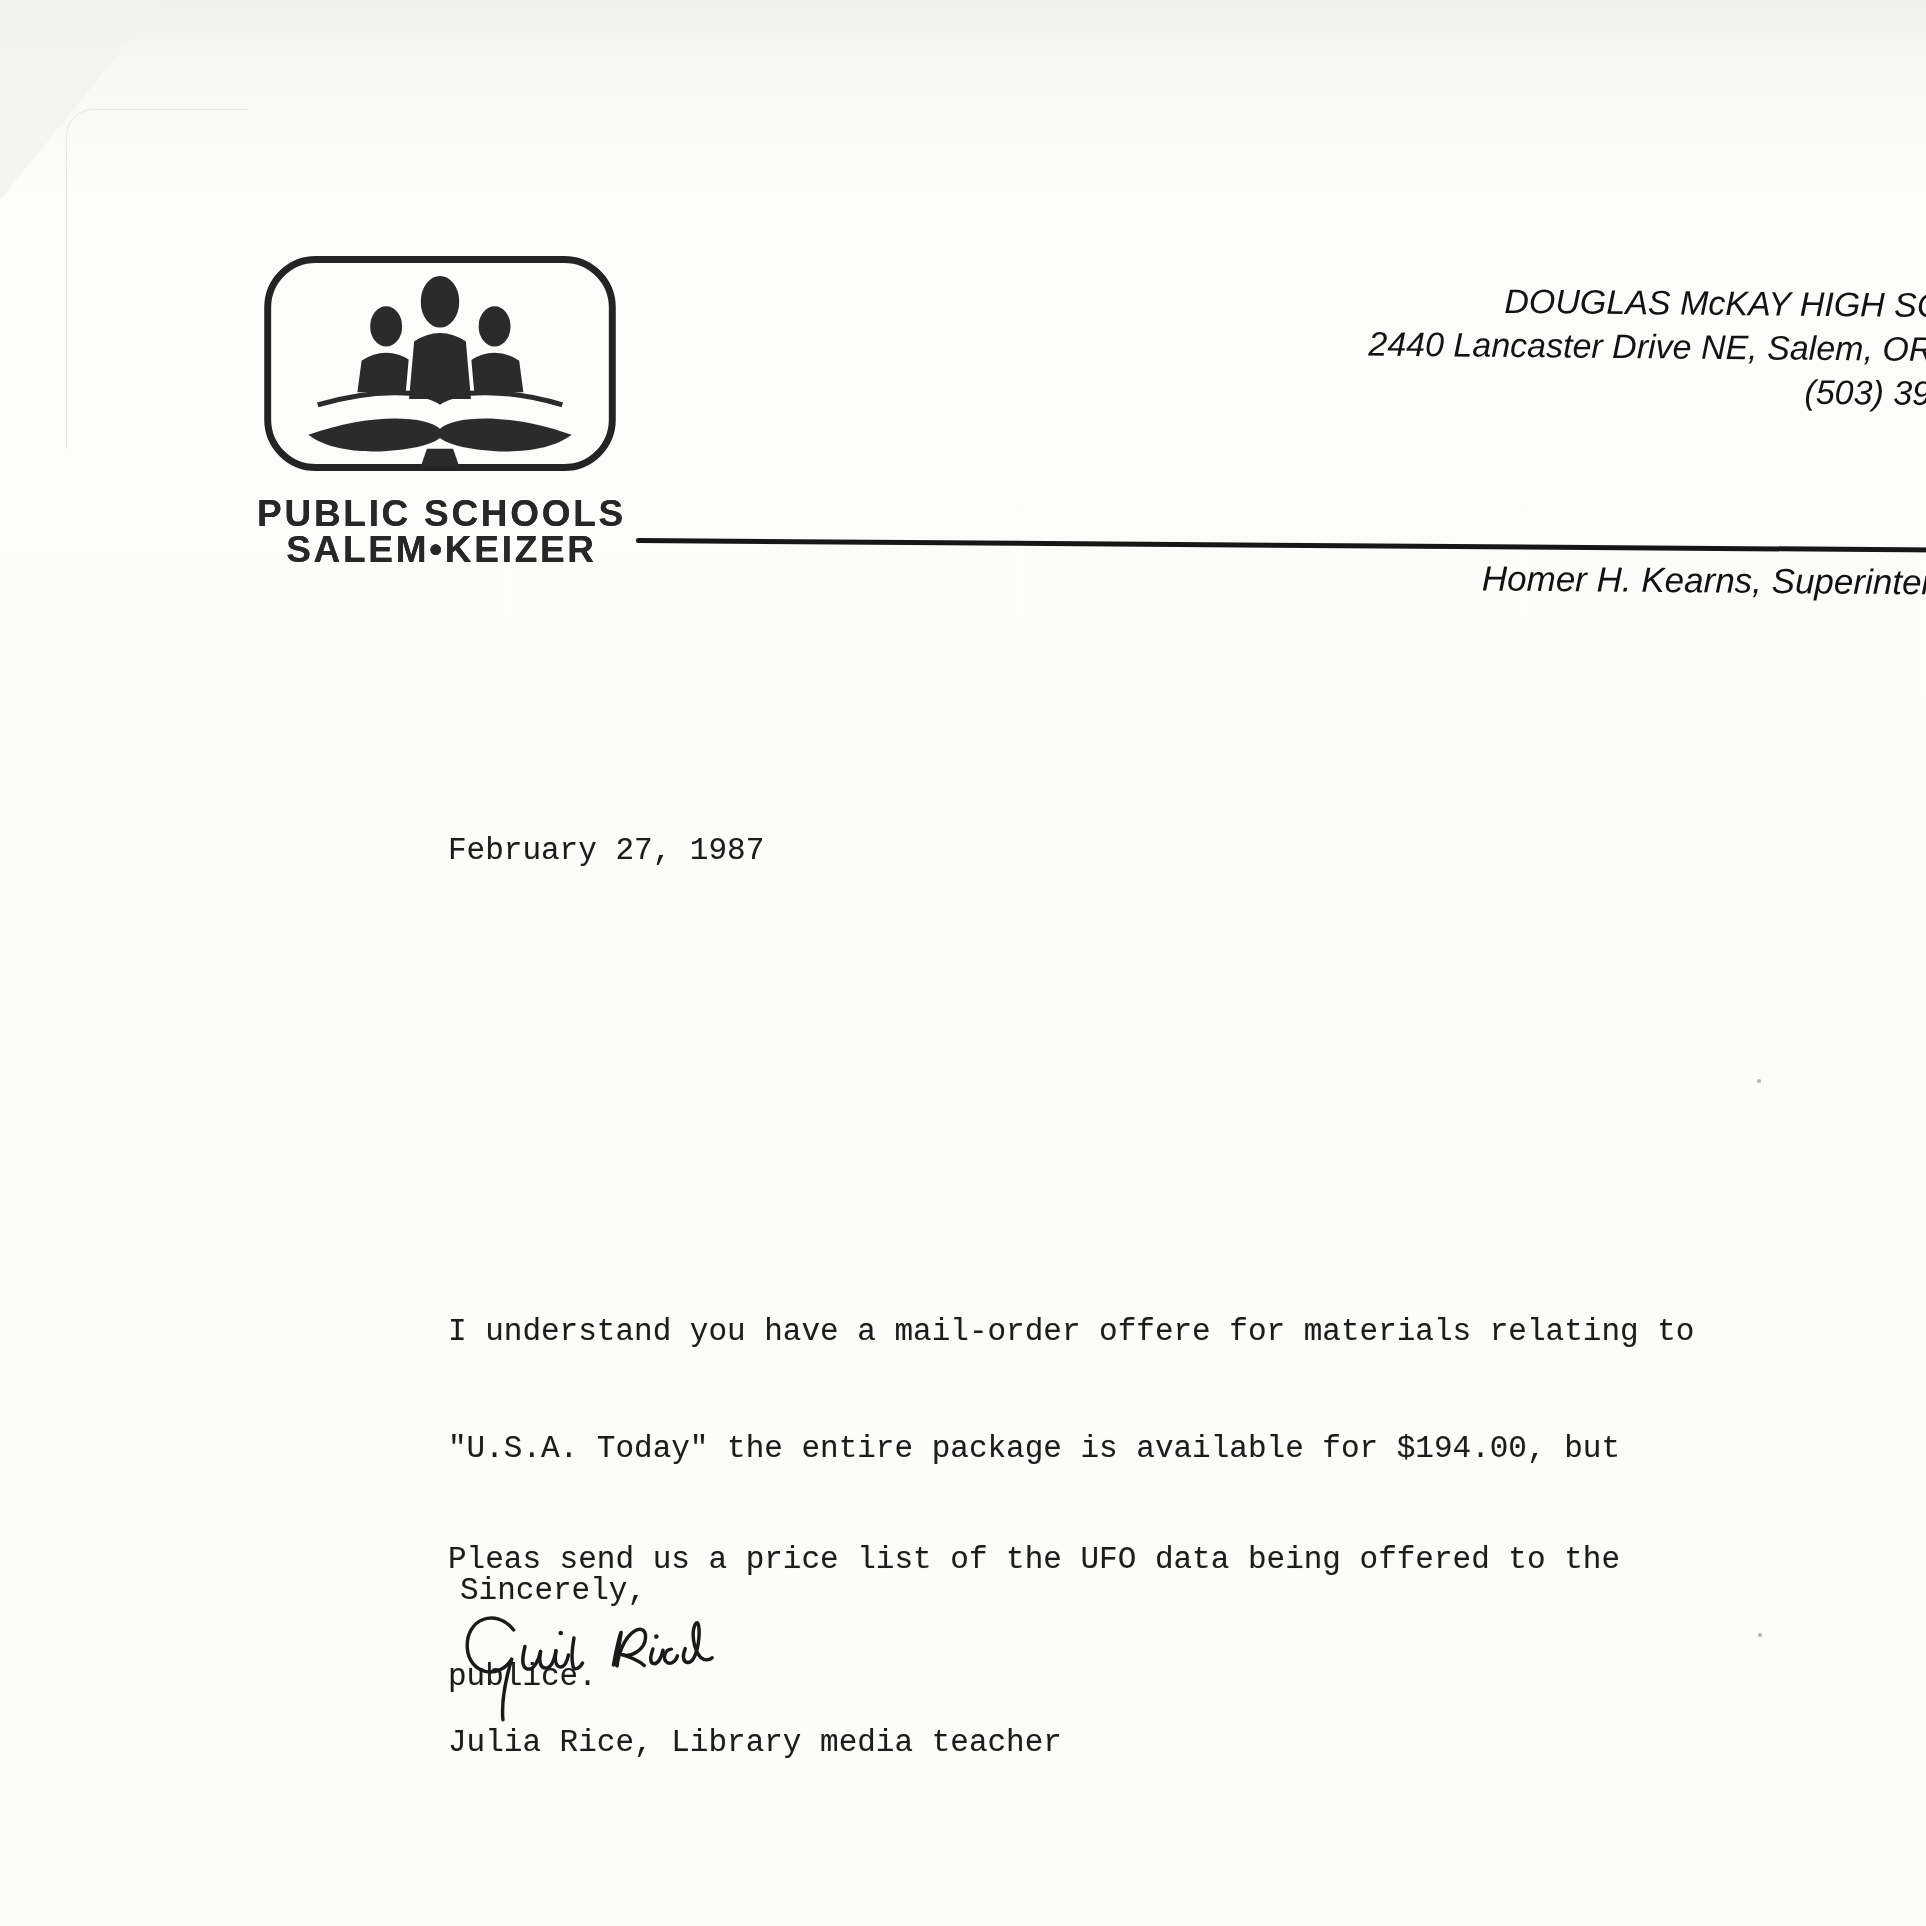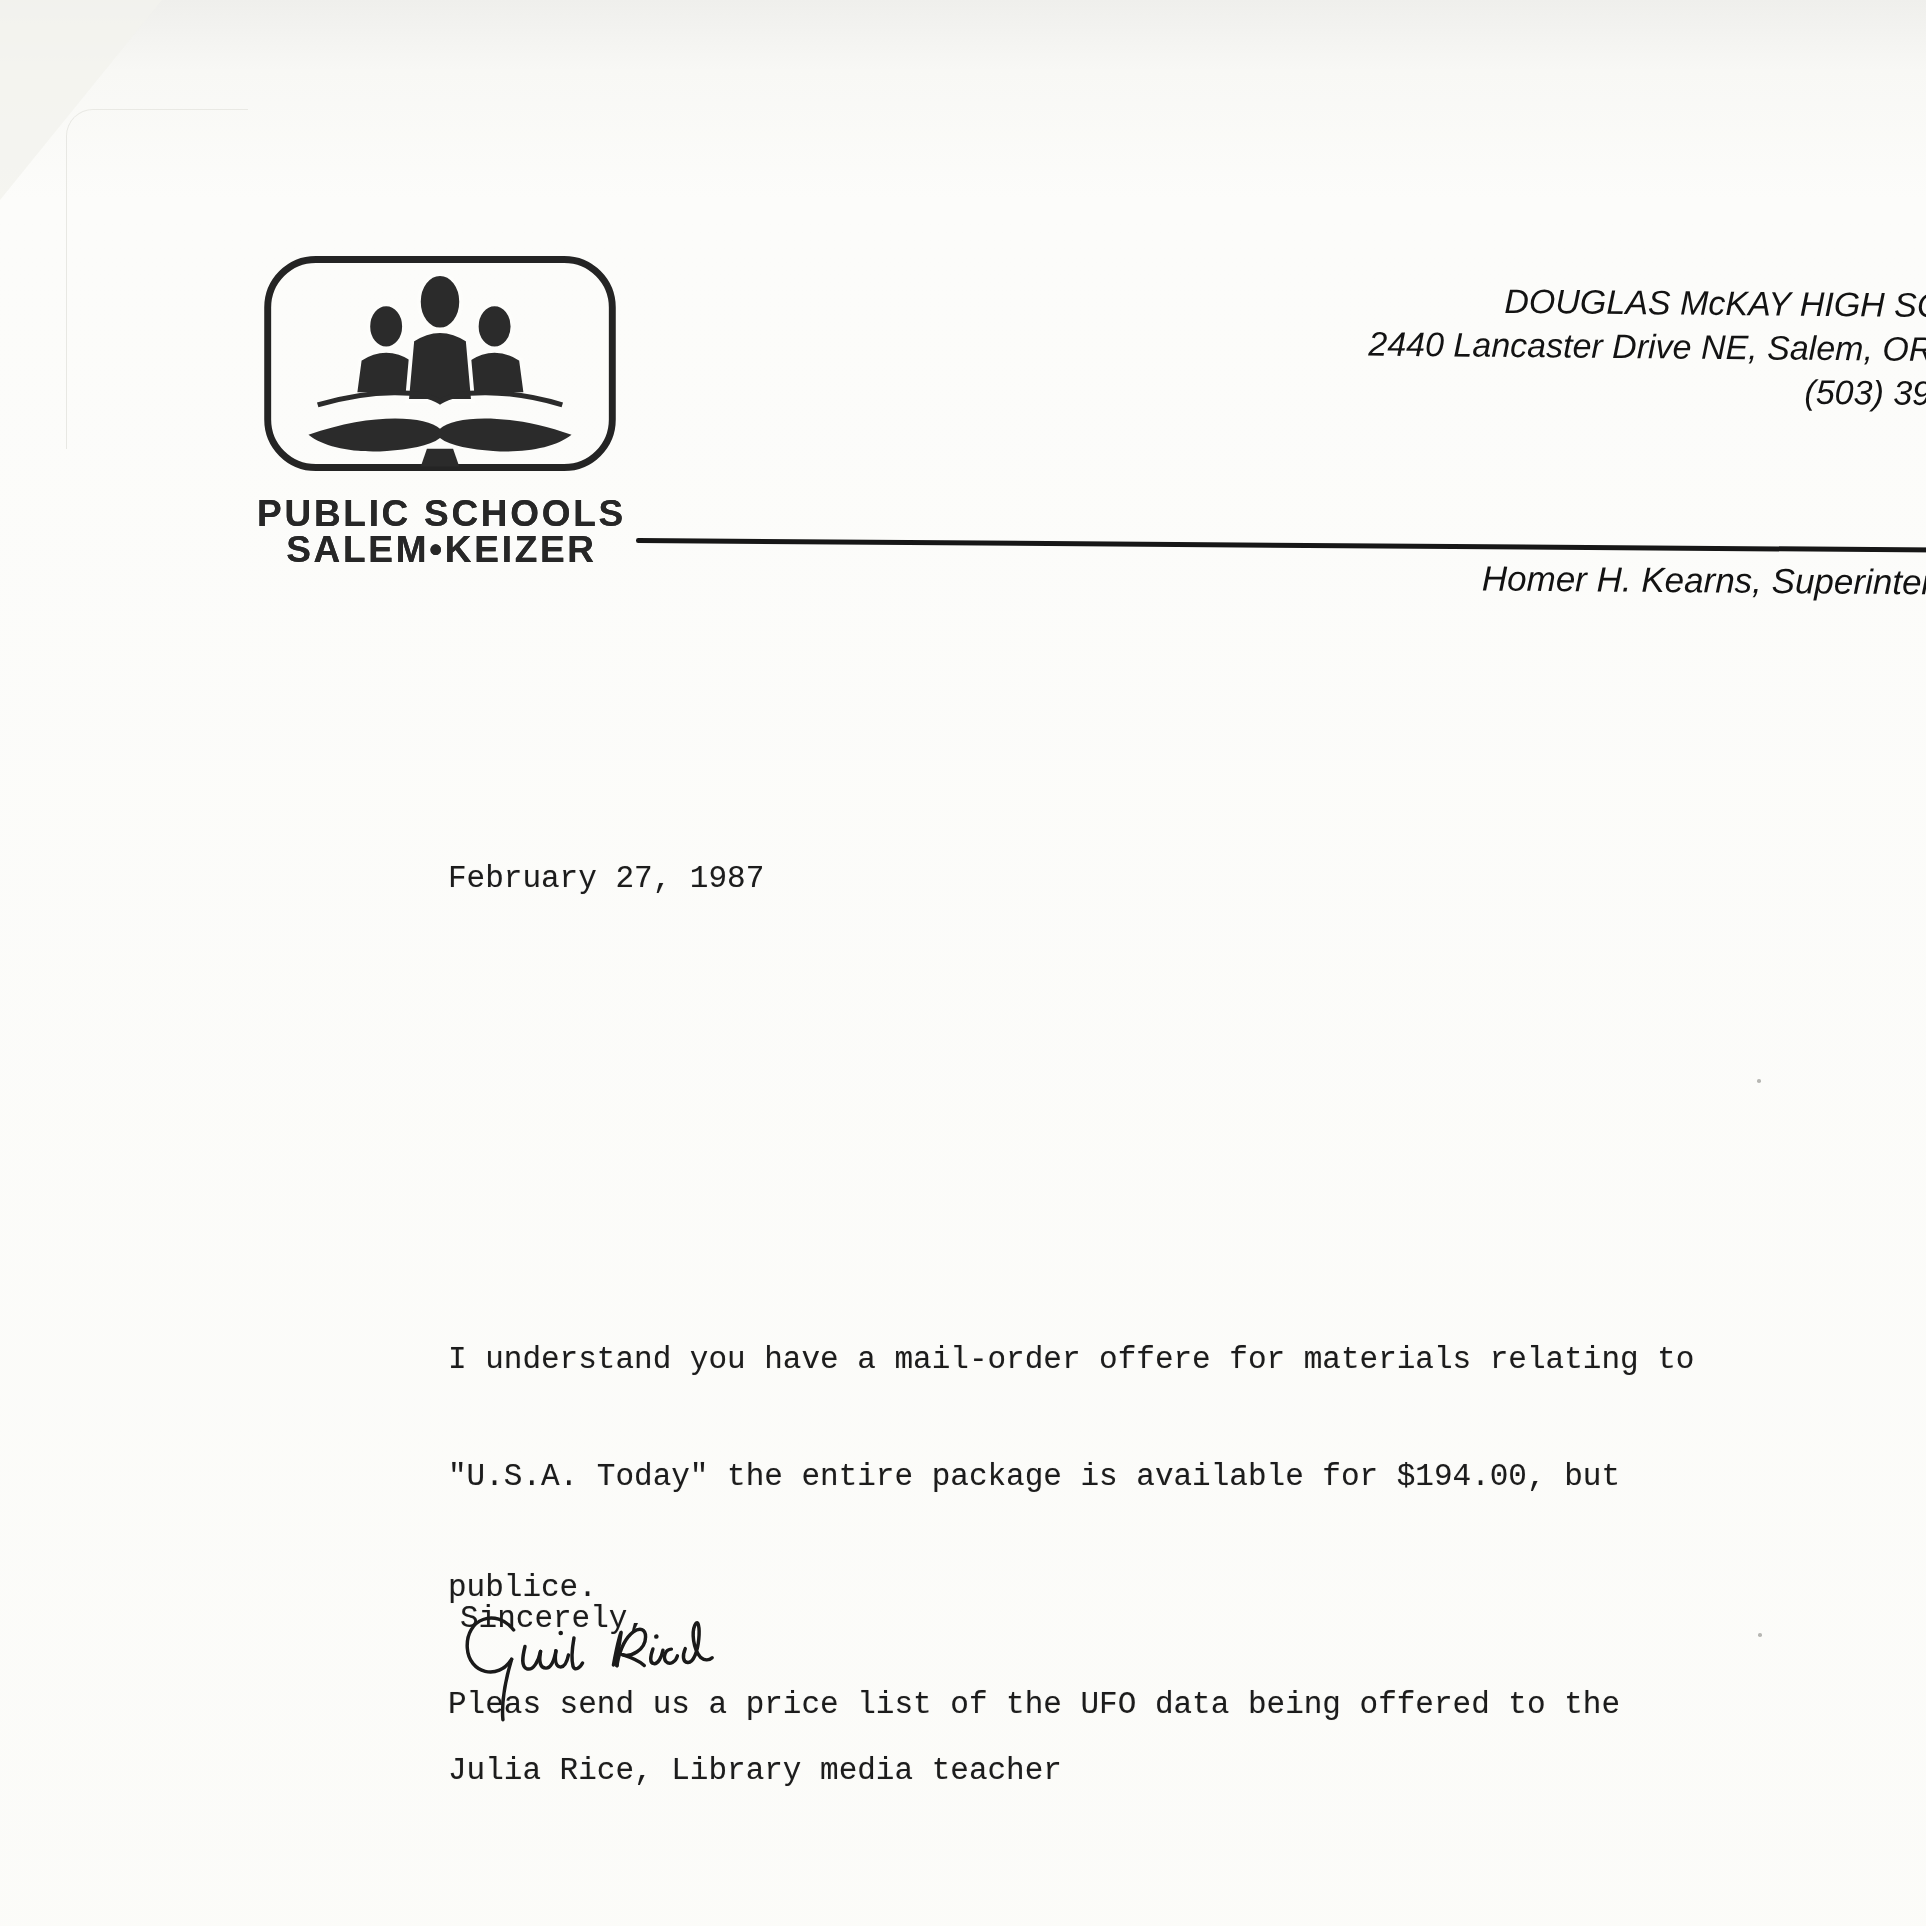--- a/index.html
+++ b/index.html
@@ -24,21 +24,21 @@
         font-family:"Liberation Sans", sans-serif;}
   .rule{position:absolute;left:636px;top:538px;width:1412px;height:5px;background:#171717;
         transform:rotate(0.42deg);transform-origin:left center;border-radius:2.3px;}
   .superintendent{position:absolute;right:220px;top:563px;font-style:italic;font-size:35px;
         color:#121212;transform:rotate(0.5deg);transform-origin:right top;
         font-family:"Liberation Sans", sans-serif;}
 
   
   .type{position:absolute;font-family:"Liberation Mono", monospace;font-size:31px;
         line-height:39px;color:#1c1c1c;white-space:pre;
-        text-shadow:0 0 0.8px rgba(25,25,25,.28);margin-top:28px;}
+        text-shadow:0 0 0.8px rgba(25,25,25,.28);}
   .date-block{left:448px;top:831px;}
   .recipient-block{left:448px;top:1058px;}
   .para1-block{left:448px;top:1234px;}
   .para2-block{left:448px;top:1462px;}
   .closing-block{left:460px;top:1571px;}
   .name-block{left:448px;top:1723px;text-align:right;}
 
   .signature{position:absolute;left:439px;top:1594px;width:316px;height:127px;
         transform:rotate(-2deg);}
 
@@ -94,22 +94,22 @@
 
   <div class="type date-block">February 27, 1987</div>
 
 
   <div class="type para1-block">
     <div>I understand you have a mail-order offere for materials relating to</div>
     <div>"U.S.A. Today" the entire package is available for $194.00, but</div>
   </div>
 
   <div class="type para2-block">
+    <div>Pleas send us a price list of the UFO data being offered to the</div>
     <div>publice.</div>
-    <div>Pleas send us a price list of the UFO data being offered to the</div>
   </div>
 
   <div class="type closing-block">Sincerely,</div>
 
   <div class="signature" aria-label="Julia Rice">
     <svg viewBox="0 0 820 330" width="316" height="127">
       <g fill="none" stroke="#1a1a1a" stroke-width="9" stroke-linecap="round" stroke-linejoin="round">
 
         <path d="M196,86 C152,26 72,52 74,128 C76,196 152,216 188,162"></path>
         <path d="M188,162 C166,228 158,282 160,318"></path>

